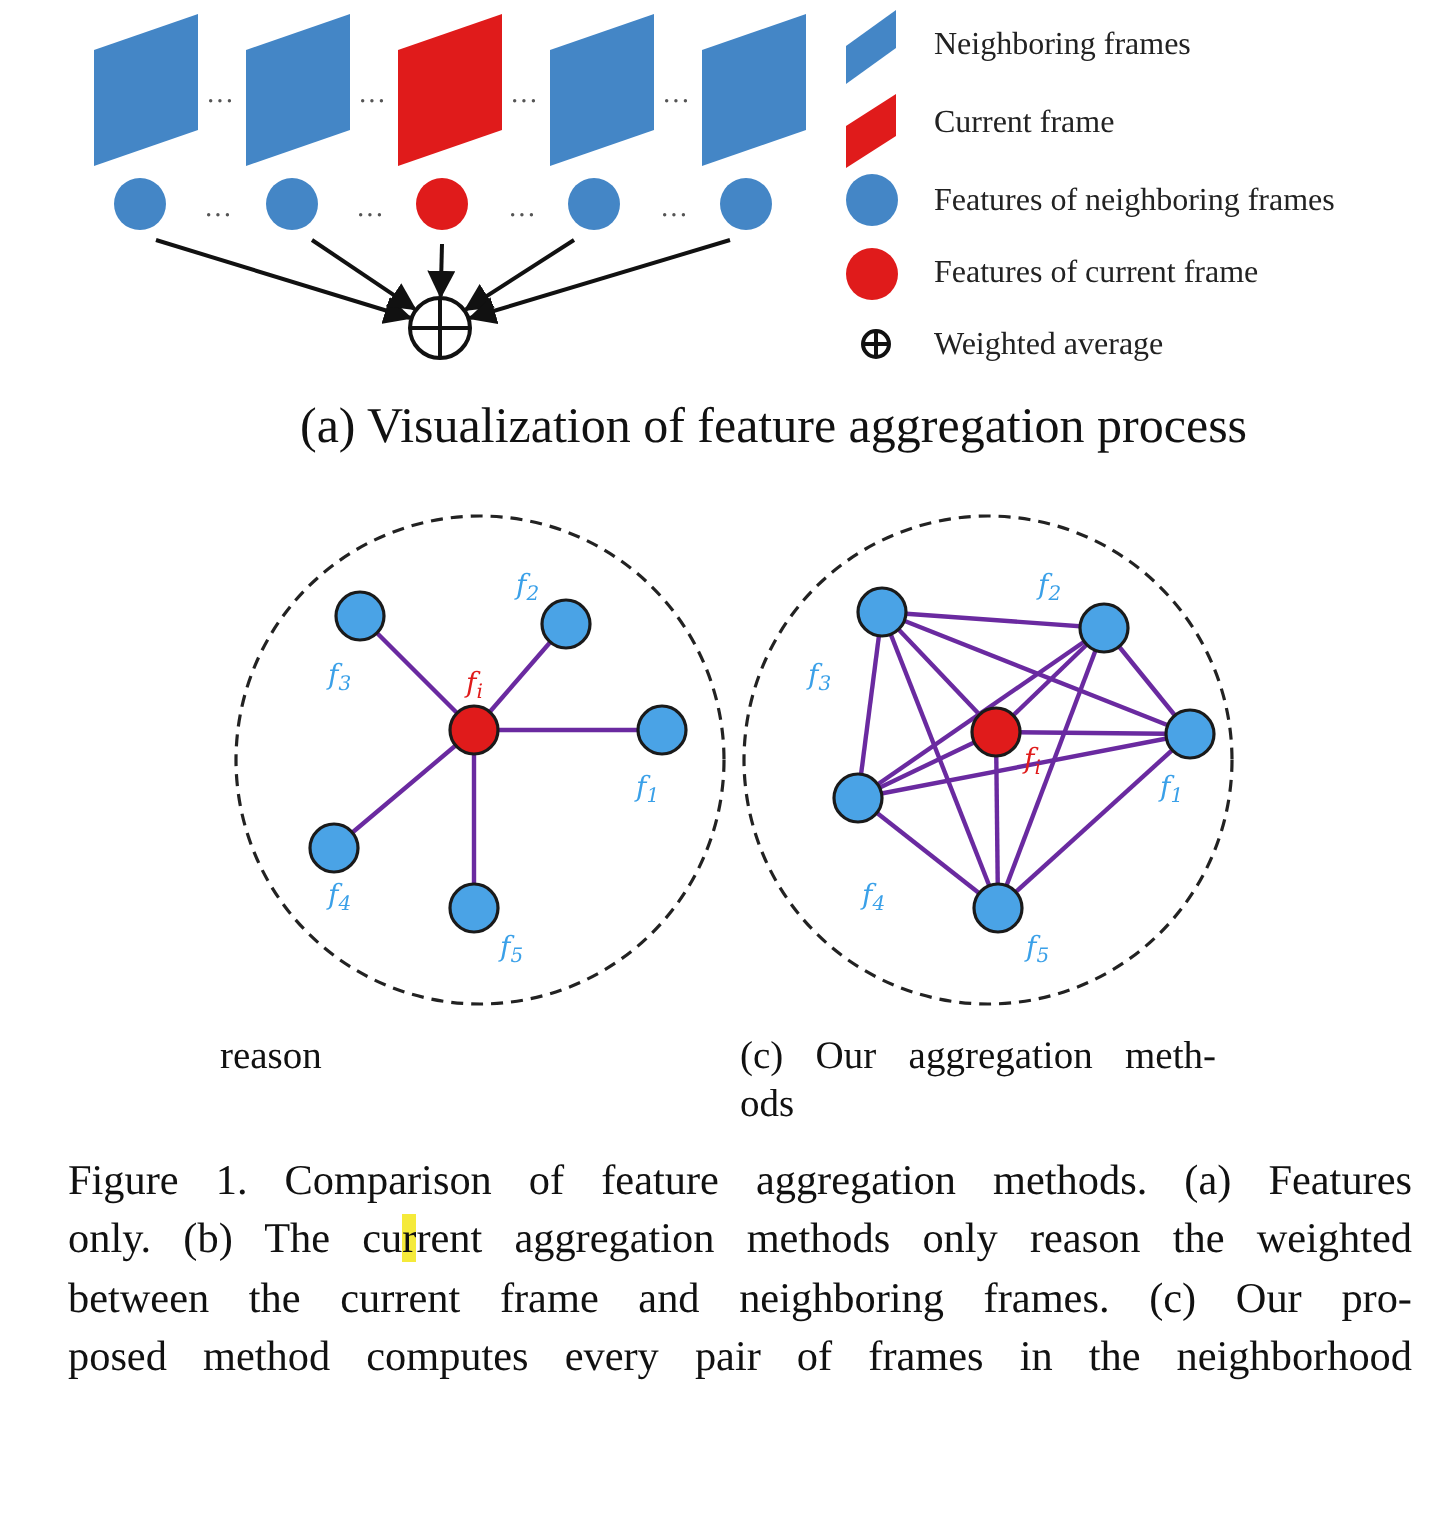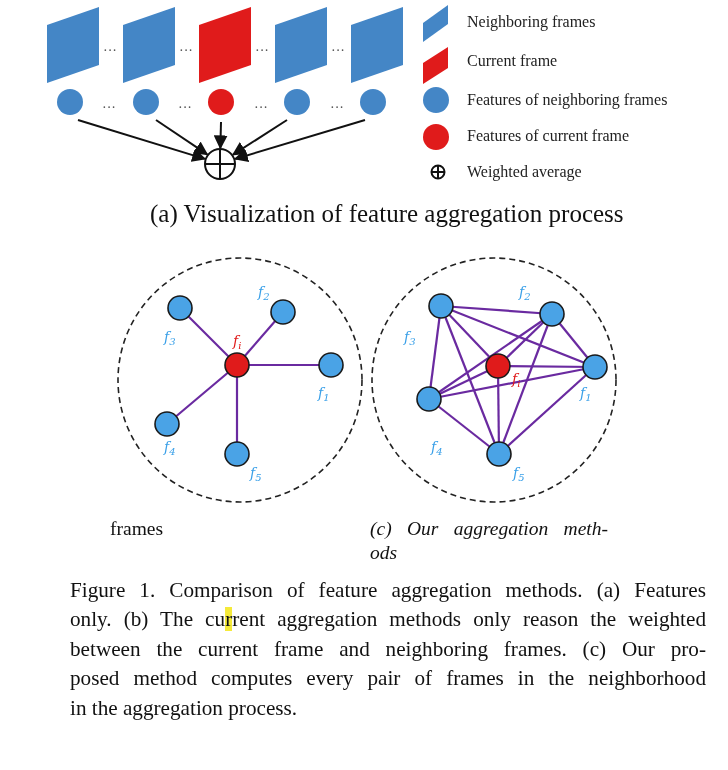--- a/index.html
+++ b/index.html
@@ -3,24 +3,24 @@
 <meta charset="utf-8">
 <style>
   html, body { margin:0; padding:0; background:#ffffff; }
   body { width:728px; height:770px; position:relative; overflow:hidden;
          font-family:"Liberation Serif", "DejaVu Serif", serif; color:#111; }
   #fig { position:absolute; left:0; top:0; width:728px; height:520px; }
   .legend-text { font-family:"Liberation Serif", serif; font-size:16px; fill:#222; }
   .cap-a { position:absolute; left:150px; top:200px; font-size:25px; white-space:nowrap; }
   .sub { position:absolute; top:517px; font-size:19.5px; line-height:24px; text-align:justify; }
   .sub-b { left:110px; width:256px; }
-  .sub-c { left:370px; width:238px;font-style:italic; }
+  .sub-c { left:370px; width:238px; }
   .sub span.l1 { display:block; text-align:justify; text-align-last:justify; }
   .caption { position:absolute; left:34px; top:576px; width:672px; font-size:21.2px; line-height:29.4px; }
-  .caption .ln { display:block; white-space:nowrap; text-align:justify; text-align-last:justify;margin-left:36px; }
+  .caption .ln { display:block; white-space:nowrap; text-align:justify; text-align-last:justify; }
   .caption .ln.last { text-align-last:left; }
   .hl { background:#f5ea3a; }
 </style>
 </head>
 <body>
 
 <svg id="fig" viewBox="0 0 728 520" xmlns="http://www.w3.org/2000/svg">
   <defs>
     <marker id="arr" viewBox="0 0 10 10" refX="9" refY="5" markerWidth="7" markerHeight="7" orient="auto-start-reverse">
       <path d="M0,0 L10,5 L0,10 z" fill="#111"></path>
@@ -128,26 +128,25 @@
       <circle cx="499" cy="454" r="12" fill="#4aa3e6" stroke="#1a1a1a" stroke-width="1.6"></circle>
       <text x="513" y="478" fill="#3aa0e8" font-family="DejaVu Serif, serif" font-style="italic" font-size="14">f<tspan font-size="10" dy="3">5</tspan></text>
       <circle cx="498" cy="366" r="12" fill="#e01b1b" stroke="#1a1a1a" stroke-width="1.6"></circle>
       <text x="512" y="384" fill="#e01b1b" font-family="DejaVu Serif, serif" font-style="italic" font-size="14">f<tspan font-size="10" dy="3">i</tspan></text>
     </g>
 </svg>
 
 <div class="cap-a">(a)  Visualization of feature aggregation process</div>
 
 <div class="sub sub-b">
-  <span>frames</span>
+  <span>reason</span>
 </div>
 <div class="sub sub-c">
   <span class="l1">(c)  Our  aggregation  meth-</span>
   <span>ods</span>
 </div>
 
 <div class="caption">
   <span class="ln"><span>Figure 1. Comparison of feature aggregation methods.  (a) Features</span></span>
   <span class="ln"><span>only.  (b) The cu</span><span class="hl">r</span><span>rent aggregation methods only reason the weighted</span></span>
   <span class="ln"><span>between the current frame and neighboring frames.  (c) Our pro-</span></span>
   <span class="ln"><span>posed method computes every pair of frames in the neighborhood</span></span>
-  <span class="ln last"><span>in the aggregation process.</span></span>
 </div>
 
 </body></html>

